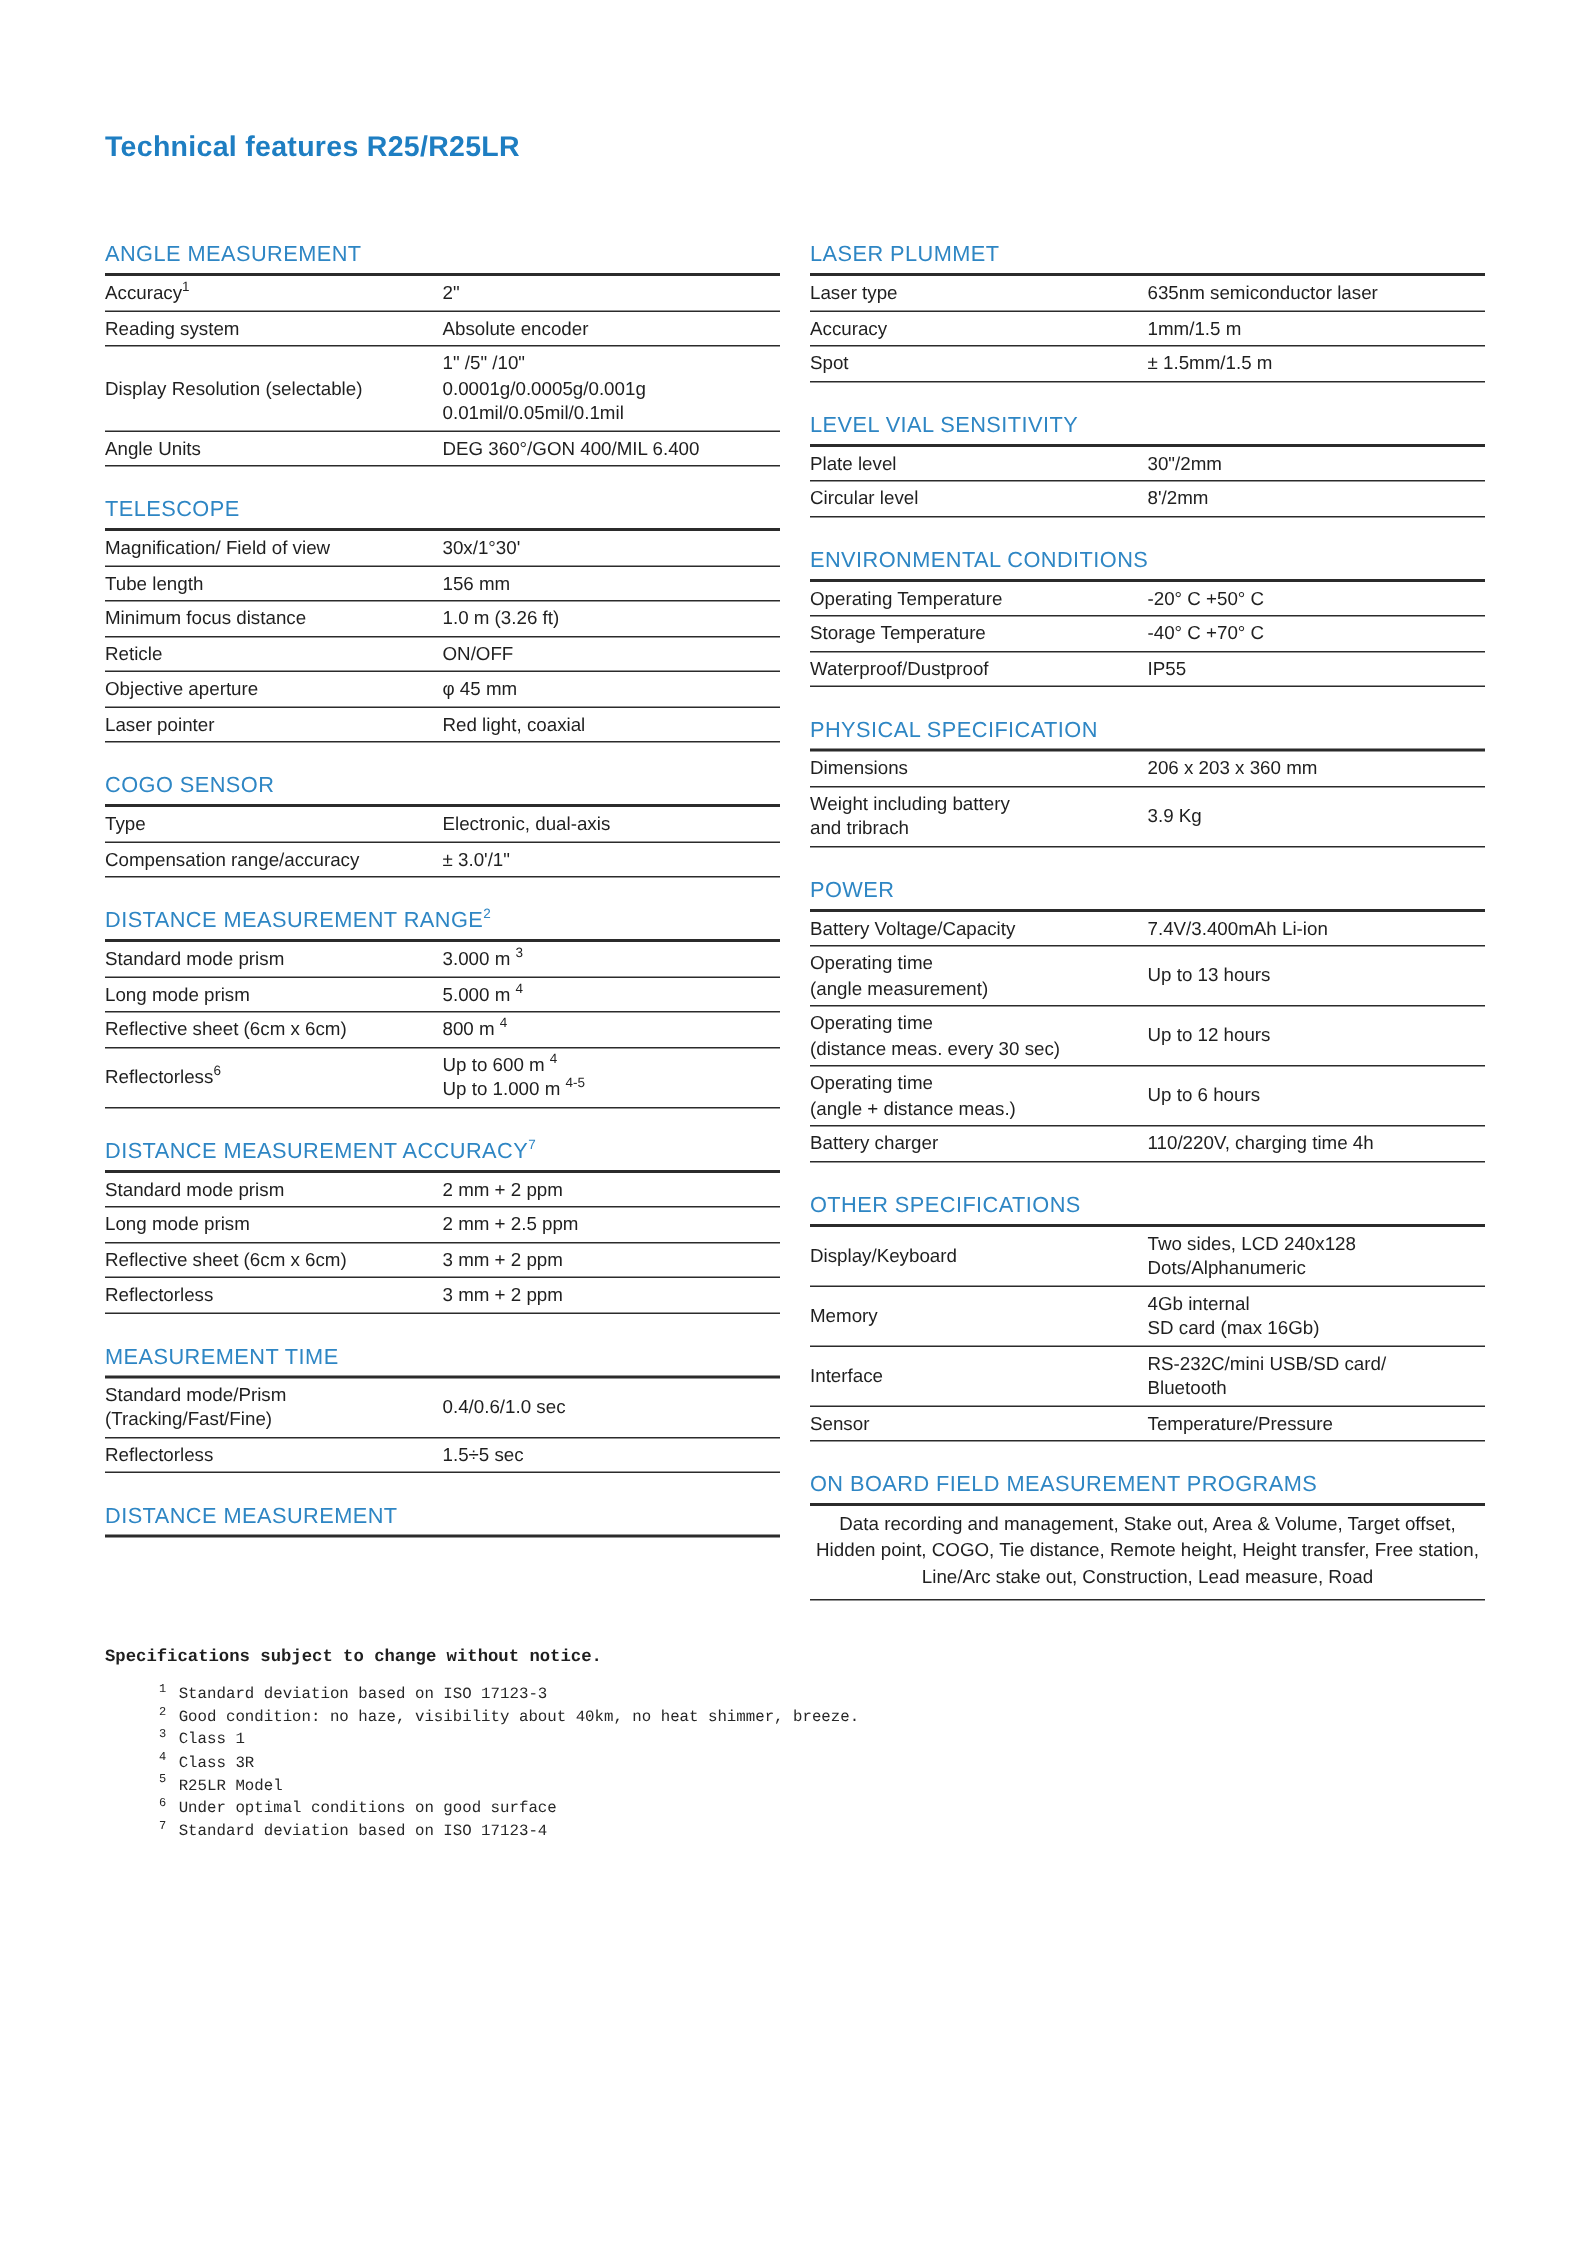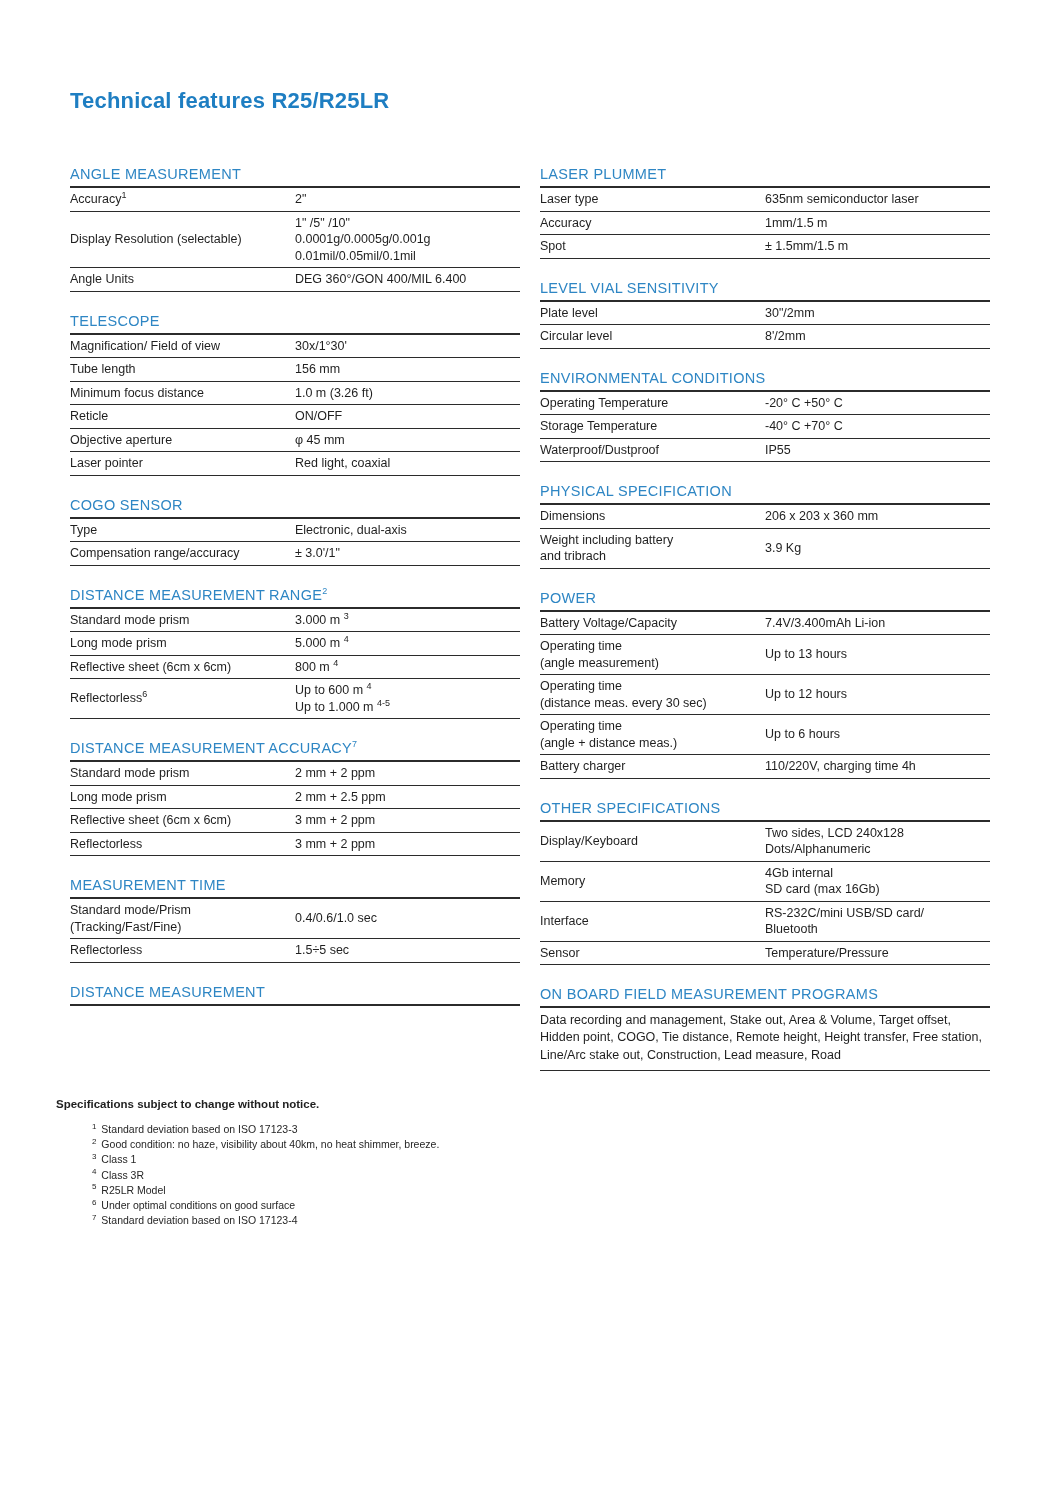--- a/index.html
+++ b/index.html
@@ -7,21 +7,21 @@
   .page {
     width: 1060px; height: 1500px; margin: 0 auto; position: relative;
     background: #ffffff;
     font-family: "Liberation Sans", sans-serif;
     color: var(--text, #1f1f1f);
     overflow: hidden;
   }
   .content { padding: 88px 50px 0 70px; }
   .doc-title {
     margin: 0 0 52px 0;
-    font-size: 22px; font-weight: bold;
+    font-size: 19px; font-weight: bold;
     color: var(--title, #1e7ec2);
     letter-spacing: 0.2px;
   }
   .cols { display: flex; gap: 20px; align-items: flex-start; }
   .col { width: 450px; flex: 0 0 450px; }
   .section { margin-bottom: 21px; }
   .sec-h {
     margin: 0; padding: 0 0 4px 0;
     font-size: 14.5px; font-weight: 400; letter-spacing: 0.3px;
     color: var(--heading, #2e86c4);
@@ -33,23 +33,23 @@
     border-bottom: 1.5px solid var(--line, #2b2b2b);
     padding: 3px 0;
     font-size: 12.5px; line-height: 1.32;
   }
   .lbl { width: 225px; flex: 0 0 225px; padding-right: 10px; }
   .val { flex: 1; }
   sup { font-size: 9px; line-height: 0; vertical-align: super; }
   .paragraph {
     border-bottom: 1.5px solid var(--line, #2b2b2b);
     padding: 4px 0 6px 0;
-    font-size: 12.5px; line-height: 1.38;
+    font-size: 12.5px; line-height: 1.38; text-align: center;
   }
-  .footnotes { position: absolute; left: 56px; top: 1098px; width: 600px; }
+  .footnotes { position: absolute; left: 70px; top: 1098px; width: 600px; font-family: Liberation Mono, monospace; }
   .notice { font-size: 11.5px; font-weight: bold; margin-bottom: 12px; }
   .fn { font-size: 10.5px; line-height: 1.45; color: #262626; margin-left: 36px; }
   .fn sup { font-size: 8px; margin-right: 2px; }
 </style>
 </head>
 <body>
 
 <div class="page">
   <div class="content">
     <h1 class="doc-title">Technical features R25/R25LR</h1>
@@ -57,20 +57,28 @@
       <div class="col">
           <section class="section">
             <h2 class="sec-h">ANGLE MEASUREMENT</h2>
             <div class="table">
               <div class="row">
                 <div class="lbl">
                   <div class="vline">Accuracy<sup>1</sup></div>
                 </div>
                 <div class="val">
                   <div class="vline">2"</div>
+                </div>
+              </div>
+              <div class="row">
+                <div class="lbl">
+                  <div class="vline">Reading system</div>
+                </div>
+                <div class="val">
+                  <div class="vline">Absolute encoder</div>
                 </div>
               </div>
               <div class="row">
                 <div class="lbl">
                   <div class="vline">Display Resolution (selectable)</div>
                 </div>
                 <div class="val">
                   <div class="vline">1"  /5"  /10"</div>
                   <div class="vline">0.0001g/0.0005g/0.001g</div>
                   <div class="vline">0.01mil/0.05mil/0.1mil</div>

